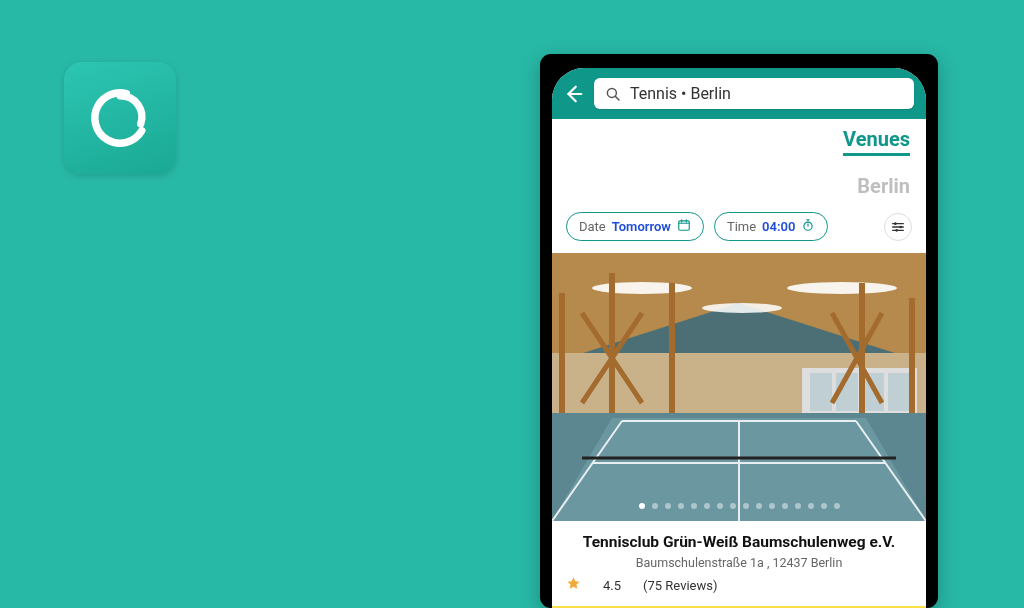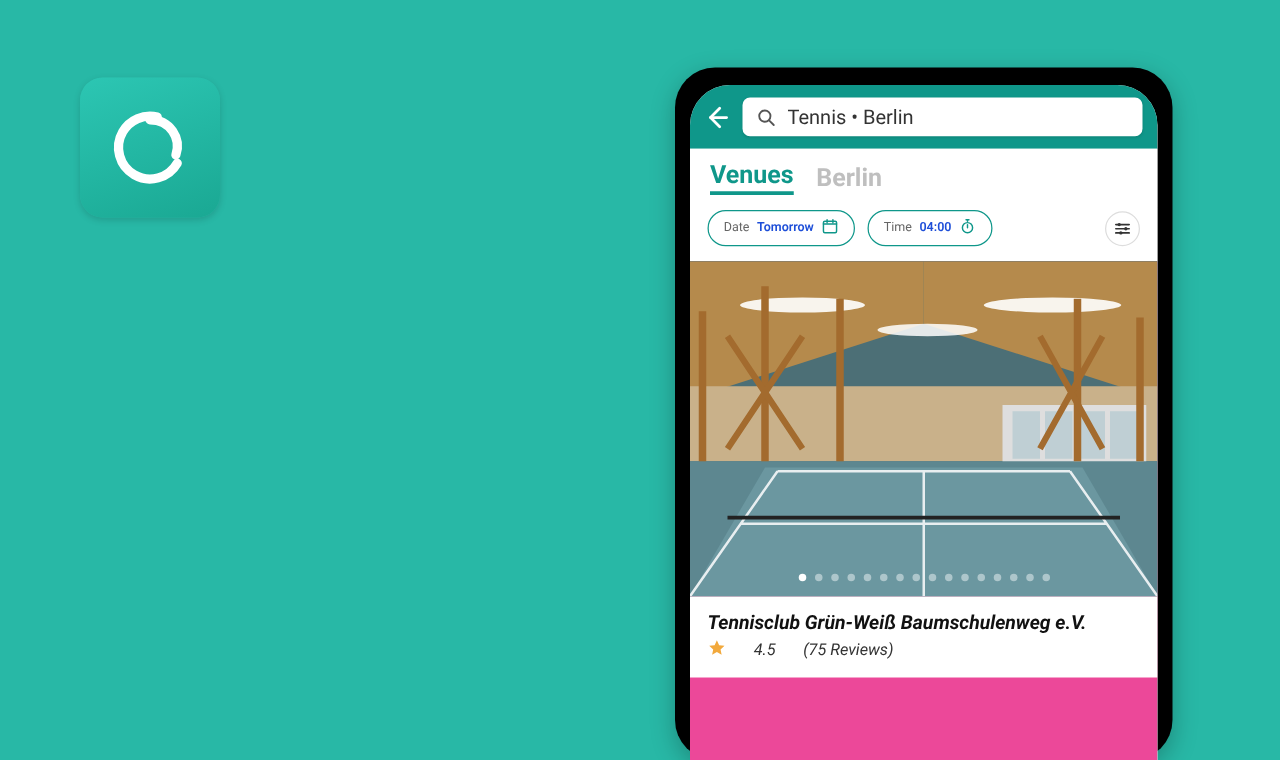--- a/index.html
+++ b/index.html
@@ -17,23 +17,24 @@
     border-radius: 18px;
     background: linear-gradient(160deg,#2cc6b3 0%, #1aa893 100%);
     display:flex; align-items:center; justify-content:center;
     box-shadow: 0 2px 6px rgba(0,0,0,0.15);
   }
   .phone {
     position: absolute;
     left: 540px; top: 54px;
     width: 398px; height: 554px;
     background: #000;
-    border-radius: 32px;
+    border-radius: 11px;
     padding: 14px 12px 0 12px;
     box-shadow: 0 6px 20px rgba(0,0,0,0.25);
+    text-align: center;
   }
   .screen {
     width: 100%; height: 100%;
     background: #fff;
     border-radius: 32px 32px 0 0;
     overflow: hidden;
     display:flex; flex-direction:column;
   }
   .header {
     background: #0f978a;
@@ -45,41 +46,42 @@
     flex:1; background:#fff; border-radius:6px;
     display:flex; align-items:center; gap:8px;
     padding:6px 10px;
     box-shadow: 0 1px 2px rgba(0,0,0,0.1);
   }
   .search-box span.q { font-size:16px; color:#333; }
   .tabs {
     display:flex; gap:18px; padding: 8px 16px 10px 16px;
     background:#fff;
     align-items:flex-end;
+    flex-direction:column;
   }
   .tab { font-size:20px; font-weight:700; color:#bfbfbf; cursor:pointer; padding-bottom:2px;}
   .tab.active { color:#0f978a; border-bottom:3px solid #0f978a; }
   .filters {
     display:flex; gap:10px; padding: 2px 14px 12px 14px;
     align-items:center; background:#fff;
   }
   .chip {
     border:1.5px solid #0f978a; border-radius:999px;
-    padding:5px 12px; font-size:10px; display:flex; align-items:center; gap:6px;
+    padding:5px 12px; font-size:13px; display:flex; align-items:center; gap:6px;
     cursor:pointer; white-space:nowrap;
   }
   .chip .lbl { color:#666; }
   .chip .val { color:#1d4ed8; font-weight:600; }
   .chip .ic { color:#0f978a; }
   .filter-btn {
     margin-left:auto; width:28px; height:28px; border-radius:999px;
     border:1px solid #ddd; display:flex; align-items:center; justify-content:center;
     cursor:pointer;
   }
-  .card-wrap { flex:1; background:#ec4899; padding:0; display:flex; flex-direction:column;font-style:italic; }
+  .card-wrap { flex:1; background:#fde047; padding:0; display:flex; flex-direction:column; }
   .photo {
     position:relative; height:268px; background:#5a7d85;
   }
   .photo svg { width:100%; height:100%; display:block; }
   .pager {
     position:absolute; bottom:12px; left:0; right:0;
     display:flex; justify-content:center; gap:7px;
   }
   .dot { width:6px; height:6px; border-radius:50%; background:rgba(255,255,255,0.45); }
   .dot.active { background:#fff; }
@@ -196,20 +198,21 @@
             <div class="dot"></div>
             <div class="dot"></div>
             <div class="dot"></div>
             <div class="dot"></div>
             <div class="dot"></div>
             <div class="dot"></div>
           </div>
       </div>
       <div class="card-body">
         <div class="title">Tennisclub Grün-Weiß Baumschulenweg e.V.</div>
+        <div class="addr">Baumschulenstraße 1a , 12437 Berlin</div>
         <div class="rating">
           <span class="star">
             <svg viewBox="0 0 24 24" width="15" height="15">
                 <path d="M12 2l2.9 6.3 6.9.7-5.1 4.7 1.4 6.8L12 17l-6.1 3.5 1.4-6.8L2.2 9l6.9-.7L12 2z" fill="#f2a93c"></path>
               </svg>
           </span>
           <span>4.5</span>
           <span>(75 Reviews)</span>
         </div>
       </div>

